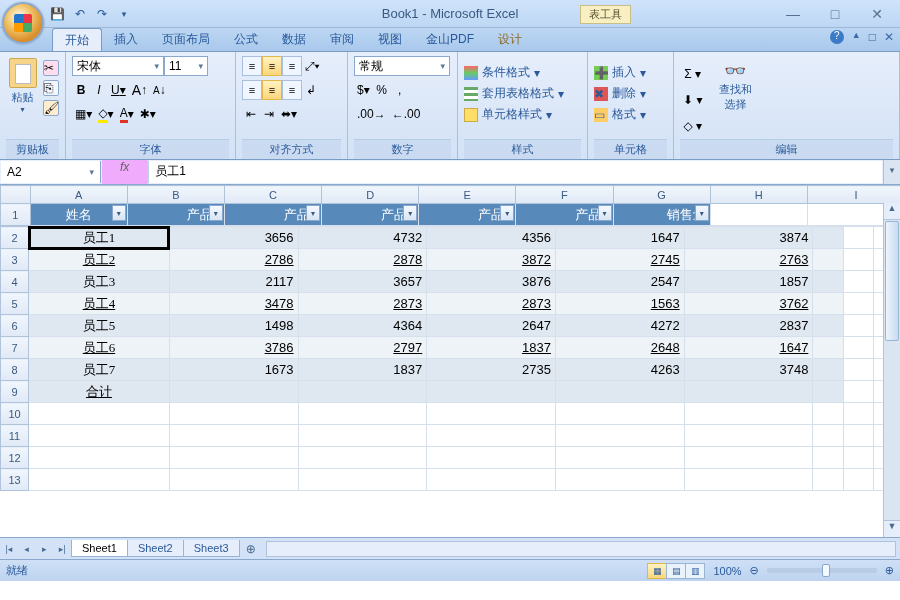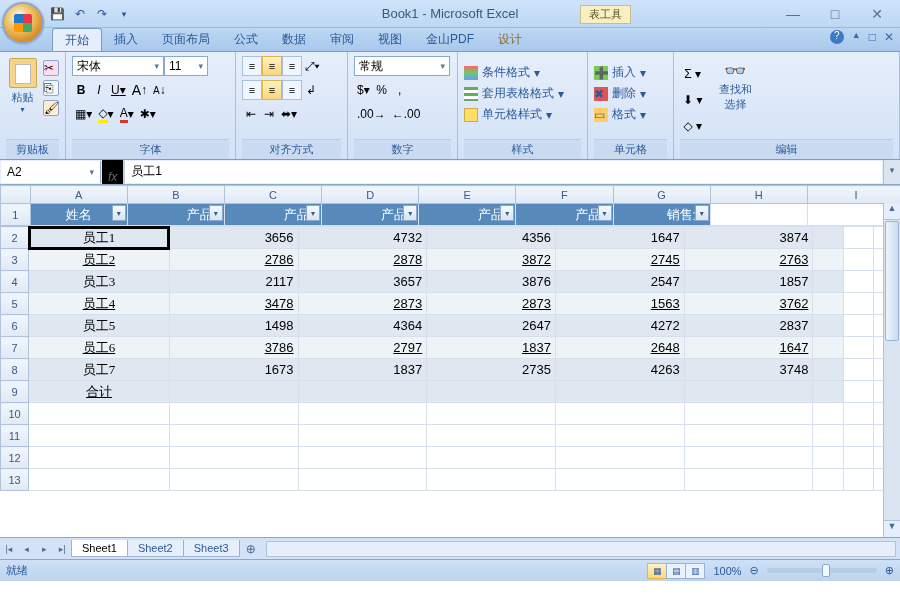--- a/index.html
+++ b/index.html
@@ -46,21 +46,21 @@
 .sq-btn { width: 20px; height: 20px; border: 1px solid #a8c0de; background: #f0f6ff; display:inline-flex; align-items:center; justify-content:center; font-size:11px; }
 .sq-btn.hl { background: linear-gradient(#fff2c2,#fbd67a); border-color:#e4b54a; }
 
 
 .link-row { display: flex; align-items: center; gap: 4px; color: #2a5a9a; padding: 2px 0; font-size: 12px; white-space: nowrap; }
 .ico12 { width: 14px; height: 14px; display: inline-block; }
 
 
 .formula-bar { height: 25px; border-bottom: 1px solid #8aa8cc; display: flex; align-items: stretch; background:#e6eefb; }
 .name-box { width: 100px; border-right: 1px solid #8aa8cc; background: #fff; display: flex; align-items: center; padding: 0 6px; justify-content: space-between; margin:1px; }
-.fx-btns { display: flex; align-items: flex-end; padding: 0 6px; gap: 8px; border-right: 1px solid #c0d0e4; background:#000000; }
+.fx-btns { display: flex; align-items: flex-start; padding: 0 18px; gap: 8px; border-right: 1px solid #c0d0e4; background:#f0abfc; }
 .fx-input { flex: 1; background: #fff; border-left: 1px solid #c0d0e4; padding: 2px 6px; margin:1px 1px 1px 0; }
 
 
 .grid-wrap { position: relative; height: 352px; overflow: hidden; background: #fff; }
 table.sheet { border-collapse: collapse; width: 905px; }
 .colhead th, .rowhead { background: linear-gradient(#f1f6fc,#dfe9f6); border: 1px solid #b0c3da; color: #3a5a80; font-weight: normal; font-size: 11px; }
 .colhead th { height: 18px; }
 .rowhead { width: 28px; text-align: center; }
 td.cell { border: 1px solid #d6e0ec; height: 22px; padding: 0 4px; text-align: right; font-size: 13px; }
 td.cell.namecol { text-align: center; font-family: "SimSun"; }

